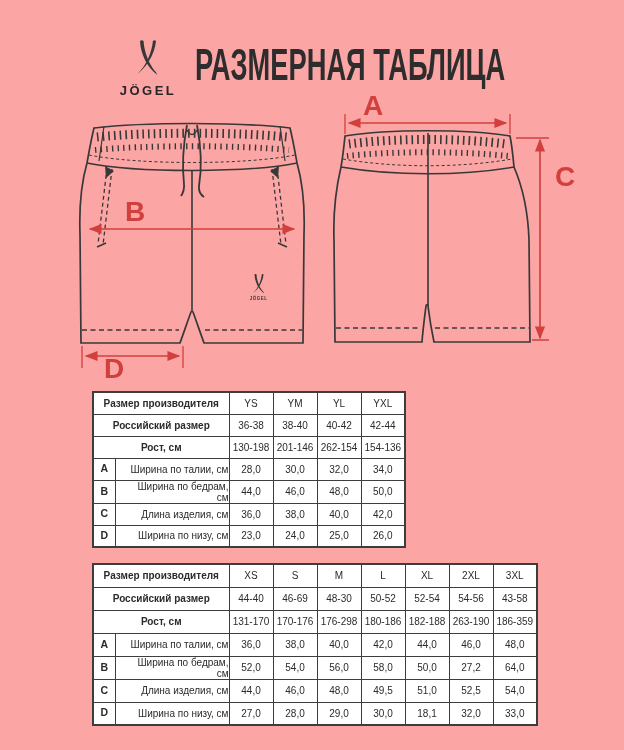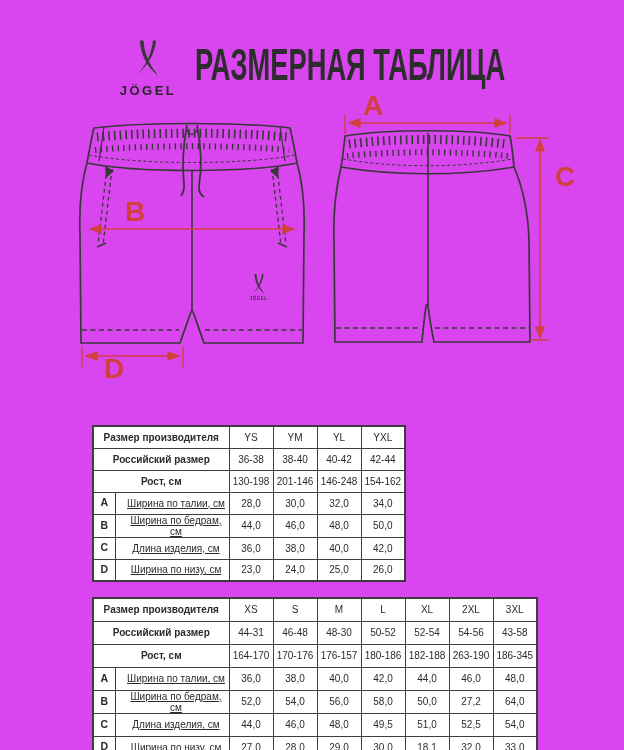--- a/index.html
+++ b/index.html
@@ -4,21 +4,21 @@
 <style>
   :root{
     --accent:#d2403e;
     --ink:#383838;
     --text:#2b2b2b;
     --border:#3d3d3d;
   }
   *{margin:0;padding:0;box-sizing:border-box;}
   html,body{background:#fff;}
   body{font-family:"Liberation Sans",sans-serif;color:var(--text);}
-  .page{position:relative;width:624px;height:750px;background:#d946ef;overflow:hidden;}
+  .page{position:relative;width:624px;height:750px;background:#fca5a5;overflow:hidden;}
 
   
   .logo{position:absolute;left:112px;top:36px;width:72px;text-align:center;}
   .logo svg{display:block;margin:0 auto;}
   .wordmark{margin-top:3px;font-size:13px;font-weight:bold;letter-spacing:2.5px;color:#262626;white-space:nowrap;}
   .title{position:absolute;left:195px;top:40px;font-size:44px;font-weight:bold;color:#2d2d2d;
          white-space:nowrap;transform:scale(0.62,1);transform-origin:left top;letter-spacing:0;}
 
   
   .diag{position:absolute;}
@@ -26,26 +26,26 @@
   .diag.back{left:318px;top:88px;}
   .ink{stroke:var(--ink);fill:none;}
   .inkfill{fill:var(--ink);stroke:none;}
   .red{stroke:var(--accent);fill:none;}
   .redfill{fill:var(--accent);stroke:none;}
   .rlabel{fill:var(--accent);font-weight:bold;font-size:28px;text-anchor:middle;}
   .minibrand{fill:var(--ink);font-weight:bold;font-size:9px;letter-spacing:1px;text-anchor:middle;}
 
   
   table{position:absolute;border-collapse:collapse;table-layout:fixed;background:#fff;
-        border:2px solid var(--border);margin-top:34px;}
+        border:2px solid var(--border);}
   td{border:1px solid var(--border);font-size:10px;color:var(--text);text-align:center;
      vertical-align:middle;padding:0;line-height:1.1;overflow:hidden;}
   td.meta{font-weight:bold;}
   td.key{font-weight:bold;font-size:10.5px;}
-  td.lab{text-align:center;padding-left:8px;text-decoration:underline;}
+  td.lab{text-align:right;padding-left:8px;}
   #t1{left:92px;top:391px;}
   #t2{left:92px;top:563px;}
   #t1 tr{height:22px;}
   #t2 tr{height:23px;}
 </style>
 </head>
 <body>
 
 <div class="page">
 
@@ -145,22 +145,22 @@
           <td class="meta" colspan="2">Российский размер</td>
           <td class="num">36-38</td>
           <td class="num">38-40</td>
           <td class="num">40-42</td>
           <td class="num">42-44</td>
         </tr>
         <tr>
           <td class="meta" colspan="2">Рост, см</td>
           <td class="num">130-198</td>
           <td class="num">201-146</td>
-          <td class="num">146-248</td>
-          <td class="num">154-162</td>
+          <td class="num">262-154</td>
+          <td class="num">154-136</td>
         </tr>
         <tr>
           <td class="key">A</td>
           <td class="lab">Ширина по талии, см</td>
           <td class="num">28,0</td>
           <td class="num">30,0</td>
           <td class="num">32,0</td>
           <td class="num">34,0</td>
         </tr>
         <tr>
@@ -207,37 +207,37 @@
           <td class="num">XS</td>
           <td class="num">S</td>
           <td class="num">M</td>
           <td class="num">L</td>
           <td class="num">XL</td>
           <td class="num">2XL</td>
           <td class="num">3XL</td>
         </tr>
         <tr>
           <td class="meta" colspan="2">Российский размер</td>
-          <td class="num">44-31</td>
-          <td class="num">46-48</td>
+          <td class="num">44-40</td>
+          <td class="num">46-69</td>
           <td class="num">48-30</td>
           <td class="num">50-52</td>
           <td class="num">52-54</td>
           <td class="num">54-56</td>
           <td class="num">43-58</td>
         </tr>
         <tr>
           <td class="meta" colspan="2">Рост, см</td>
-          <td class="num">164-170</td>
+          <td class="num">131-170</td>
           <td class="num">170-176</td>
-          <td class="num">176-157</td>
+          <td class="num">176-298</td>
           <td class="num">180-186</td>
           <td class="num">182-188</td>
           <td class="num">263-190</td>
-          <td class="num">186-345</td>
+          <td class="num">186-359</td>
         </tr>
         <tr>
           <td class="key">A</td>
           <td class="lab">Ширина по талии, см</td>
           <td class="num">36,0</td>
           <td class="num">38,0</td>
           <td class="num">40,0</td>
           <td class="num">42,0</td>
           <td class="num">44,0</td>
           <td class="num">46,0</td>

